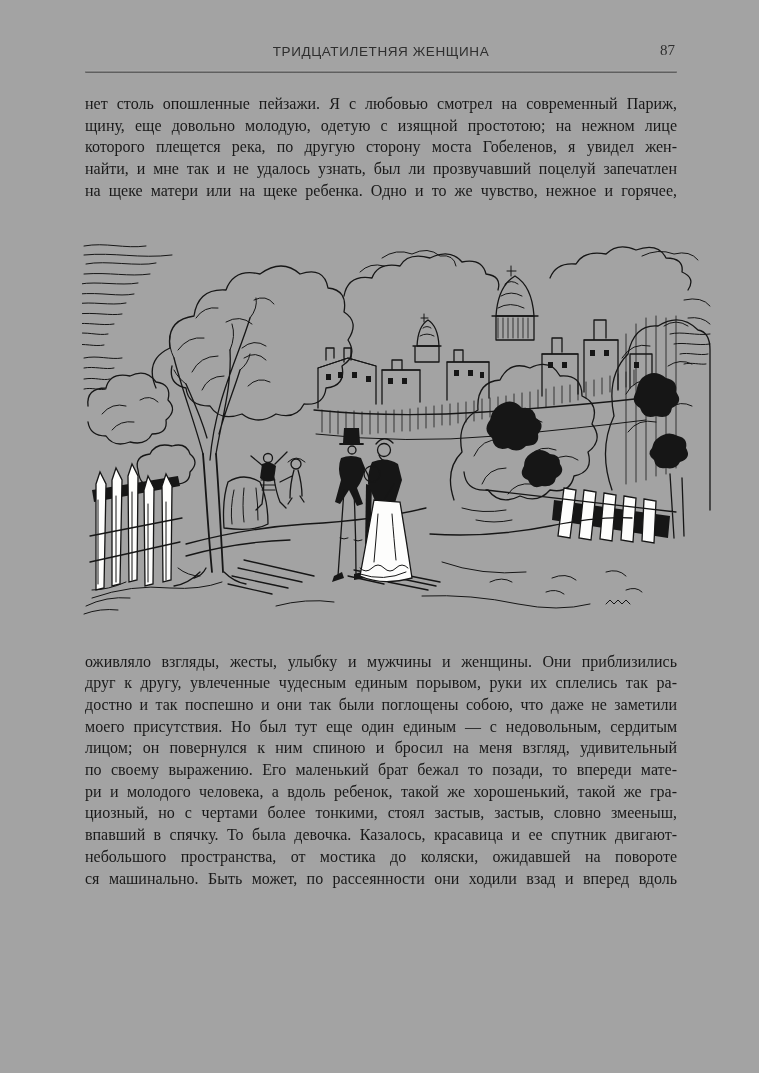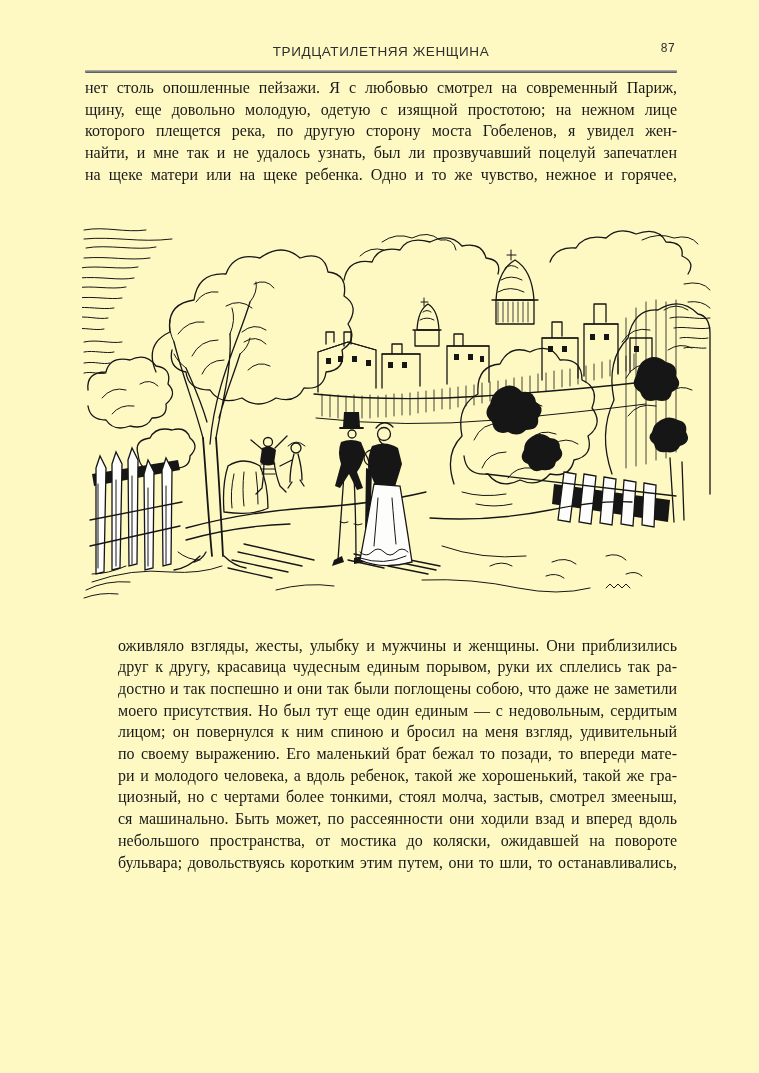--- a/index.html
+++ b/index.html
@@ -4,21 +4,21 @@
 <style>
   html,body{margin:0;padding:0;}
   body{
     background:#e8e8e8;
     font-family:"Liberation Serif","DejaVu Serif",serif;
   }
   .page{
     position:relative;
     width:759px;height:1073px;
     margin:0 auto;
-    background:#fef9c3;
+    background:#a3a3a3;
     color:#1d1d1d;
     overflow:hidden;
   }
   .text-col{
     width:592px;
     margin:0 auto 0 85px;
   }
   
   .running-head{
     position:relative;
@@ -30,44 +30,44 @@
     left:0;right:0;top:44px;
     text-align:center;
     font-family:"Liberation Sans","DejaVu Sans",sans-serif;
     font-size:13.5px;
     letter-spacing:0.6px;
     color:#2e2e2e;
   }
   .rh-num{
     position:absolute;
     right:2px;top:42px;
-    font-family:Liberation Mono, monospace;
-    font-size:12px;
+    font-family:Liberation Serif, serif;
+    font-size:15px;
     color:#2e2e2e;
     margin-left:46px;
   }
   .rh-rule{
     margin-top:8px;
     height:3px;
     background:linear-gradient(#b9b9b9,#4e4e4e);
     border-radius:1px;
   }
   
   .para{
     font-size:16px;
     line-height:21.7px;
     color:#191919;
   }
   .para .line{
     text-align:justify;
     text-align-last:justify;
     white-space:normal;
   }
-  .para-top{margin-top:4px;}
-  .para-bottom{margin-top:31px;margin-left:33px;}
+  .para-top{margin-top:20px;}
+  .para-bottom{margin-top:31px;}
   
   .figure{
     margin-top:36px;
     margin-left:-3px;
     width:630px;height:382px;
   }
   .figure svg{display:block;width:630px;height:382px;}
   .ink{stroke:#161616;fill:none;stroke-linecap:round;stroke-linejoin:round;}
   .w13{stroke-width:1.3;} .w10{stroke-width:1;} .w08{stroke-width:.8;} .w18{stroke-width:1.8;}
   .fill{fill:#161616;stroke:none;}
@@ -199,26 +199,26 @@
         <path d="M292 262 q-8 44 -14 76 q22 10 52 2 q-6 -40 -12 -76 z" fill="#fdfdfc" stroke="#161616" stroke-width="1.3"></path>
         <path class="ink w10" d="M278 330 q6 6 12 0 t12 0 t12 0 t12 0 m-48 6 q24 8 46 -2 M296 276 q-2 26 -4 48 m18 -48 q2 26 4 46"></path>
         <path class="ink w13" d="M302 262 l10 -16"></path>
 
         <path class="ink w10" d="M4 368 q20 -10 44 -8 m-46 16 q16 -6 34 -4"></path>
       </svg>
     </div>
 
     <div class="para para-bottom">
         <div class="line">оживляло взгляды, жесты, улыбку и мужчины и женщины. Они приблизились</div>
-        <div class="line">друг к другу, красавица чудесным единым порывом, руки их сплелись так ра-</div>
+        <div class="line">друг к другу, увлеченные чудесным единым порывом, руки их сплелись так ра-</div>
         <div class="line">достно и так поспешно и они так были поглощены собою, что даже не заметили</div>
         <div class="line">моего присутствия. Но был тут еще один единым — с недовольным, сердитым</div>
         <div class="line">лицом; он повернулся к ним спиною и бросил на меня взгляд, удивительный</div>
         <div class="line">по своему выражению. Его маленький брат бежал то позади, то впереди мате-</div>
         <div class="line">ри и молодого человека, а вдоль ребенок, такой же хорошенький, такой же гра-</div>
-        <div class="line">циозный, но с чертами более тонкими, стоял молча, застыв, смотрел змееныш,</div>
+        <div class="line">циозный, но с чертами более тонкими, стоял застыв, застыв, словно змееныш,</div>
+        <div class="line">впавший в спячку. То была девочка. Казалось, красавица и ее спутник двигают-</div>
+        <div class="line">небольшого пространства, от мостика до коляски, ожидавшей на повороте</div>
         <div class="line">ся машинально. Быть может, по рассеянности они ходили взад и вперед вдоль</div>
-        <div class="line">небольшого пространства, от мостика до коляски, ожидавшей на повороте</div>
-        <div class="line">бульвара; довольствуясь коротким этим путем, они то шли, то останавливались,</div>
       </div>
 
   </div>
 </div>
 
 </body></html>

